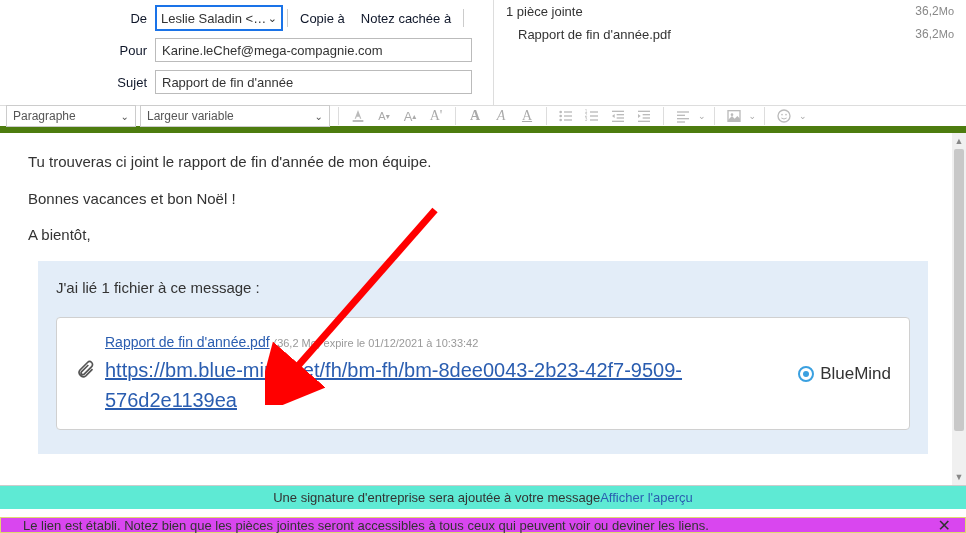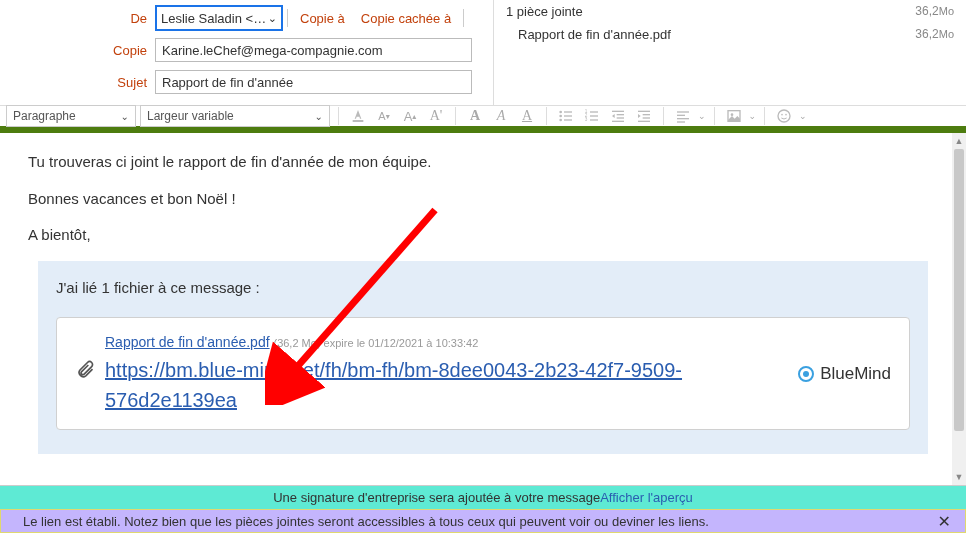--- a/index.html
+++ b/index.html
@@ -2,21 +2,21 @@
 <html><head>
 <meta charset="utf-8">
 <style>
 * { box-sizing: border-box; margin: 0; padding: 0; }
 body { font-family: "Segoe UI", Arial, sans-serif; font-size: 13px; background: #fff; width: 966px; height: 533px; overflow: hidden; position: relative; color: #333; }
 
 .top-section { display: flex; height: 105px; }
 .header-fields { width: 493px; padding: 4px 0; }
 .field-row { display: flex; align-items: center; height: 28px; margin-bottom: 4px; }
 .field-labels { width: 155px; display: flex; justify-content: flex-end; align-items: center; padding-right: 8px; gap: 14px; }
-.field-label { color: #c2410c; cursor: default; }
+.field-label { color: #0f172a; cursor: default; }
 .field-input-box { border: 1px solid #bbb; background: #fff; height: 24px; display: flex; align-items: center; padding: 0 6px; font-size: 13px; }
 .from-select { border: 2px solid #1a73e8; width: 128px; height: 26px; display: flex; align-items: center; justify-content: space-between; padding: 0 4px 0 4px; font-size: 13px; color: #333; }
 .from-select .chev { font-size: 11px; }
 .to-input, .subject-input { width: 317px; }
 .vdiv { width:1px; height:18px; background:#ccc; margin:0 4px; }
 
 .attach-panel { flex: 1; border-left: 1px solid #ddd; }
 .attach-header { display: flex; justify-content: space-between; padding: 4px 12px; font-size: 13px; }
 .attach-row { display: flex; justify-content: space-between; padding: 4px 12px 4px 24px; font-size: 13px; }
 .attach-size { color: #888; font-size: 12px; }
@@ -44,21 +44,21 @@
 .file-url { color: #2a5db0; text-decoration: underline; font-size: 20px; display: block; margin-top: 2px; cursor: pointer; }
 .brand { display: flex; align-items: center; gap: 6px; font-size: 17px; color: #333; }
 .brand-icon { width: 16px; height: 16px; border: 2px solid #3aa0e0; border-radius: 50%; position: relative; }
 .brand-icon::after { content:''; position:absolute; left:3px; top:3px; width:6px; height:6px; background:#3aa0e0; border-radius:50%; }
 
 .red-arrow { position: absolute; left: 265px; top: 205px; pointer-events: none; }
 
 .signature-bar { position: absolute; bottom: 24px; left: 0; right: 0; height: 24px; border-top: 1px solid #ccc; display: flex; justify-content: center; align-items: center; padding: 0 8px; font-size: 13px; background: #5eead4; }
 .sig-link { color: #2a5db0; cursor: pointer; }
 
-.warning-bar { position: absolute; bottom: 0; left: 0; right: 0; height: 24px; background: #c4b5fd; border: 1px solid #e0d86f; display: flex; align-items: center; padding: 0 10px 0 22px; font-size: 13px; justify-content: space-between; }
+.warning-bar { position: absolute; bottom: 0; left: 0; right: 0; height: 16px; background: #d946ef; border: 1px solid #e0d86f; display: flex; align-items: center; padding: 0 10px 0 22px; font-size: 13px; justify-content: space-between; }
 .warn-close { font-size: 16px; cursor: pointer; padding: 0 4px; }
 
 .scrollbar-rail { position:absolute; top:133px; right:0; width:14px; bottom:48px; background:#f0f0f0; }
 .scroll-arrow { height:16px; display:flex; align-items:center; justify-content:center; font-size:9px; color:#888; }
 .scroll-thumb { background:#c8c8c8; margin:0 2px; height:80%; border-radius:2px; }
 </style>
 </head>
 <body>
 
 <div class="top-section">
@@ -66,26 +66,26 @@
     <div class="field-row">
       <div class="field-labels">
         <span class="field-label">De</span>
       </div>
       <div class="from-select">
         <span>Leslie Saladin &lt;…</span>
         <span class="chev">⌄</span>
       </div>
       <span class="vdiv"></span>
       <span class="field-label" style="padding:0 8px;cursor:pointer">Copie à</span>
-      <span class="field-label" style="padding:0 8px;cursor:pointer">Copie cachée à</span>
+      <span class="field-label" style="padding:0 8px;cursor:pointer">Notez cachée à</span>
       <span class="vdiv"></span>
     </div>
     <div class="field-row">
       <div class="field-labels">
-        <span class="field-label">Copie</span>
+        <span class="field-label">Pour</span>
       </div>
       <div class="field-input-box to-input">
         <span>Karine.leChef@mega-compagnie.com</span>
       </div>
     </div>
     <div class="field-row">
       <div class="field-labels">
         <span class="field-label">Sujet</span>
       </div>
       <div class="field-input-box subject-input">

